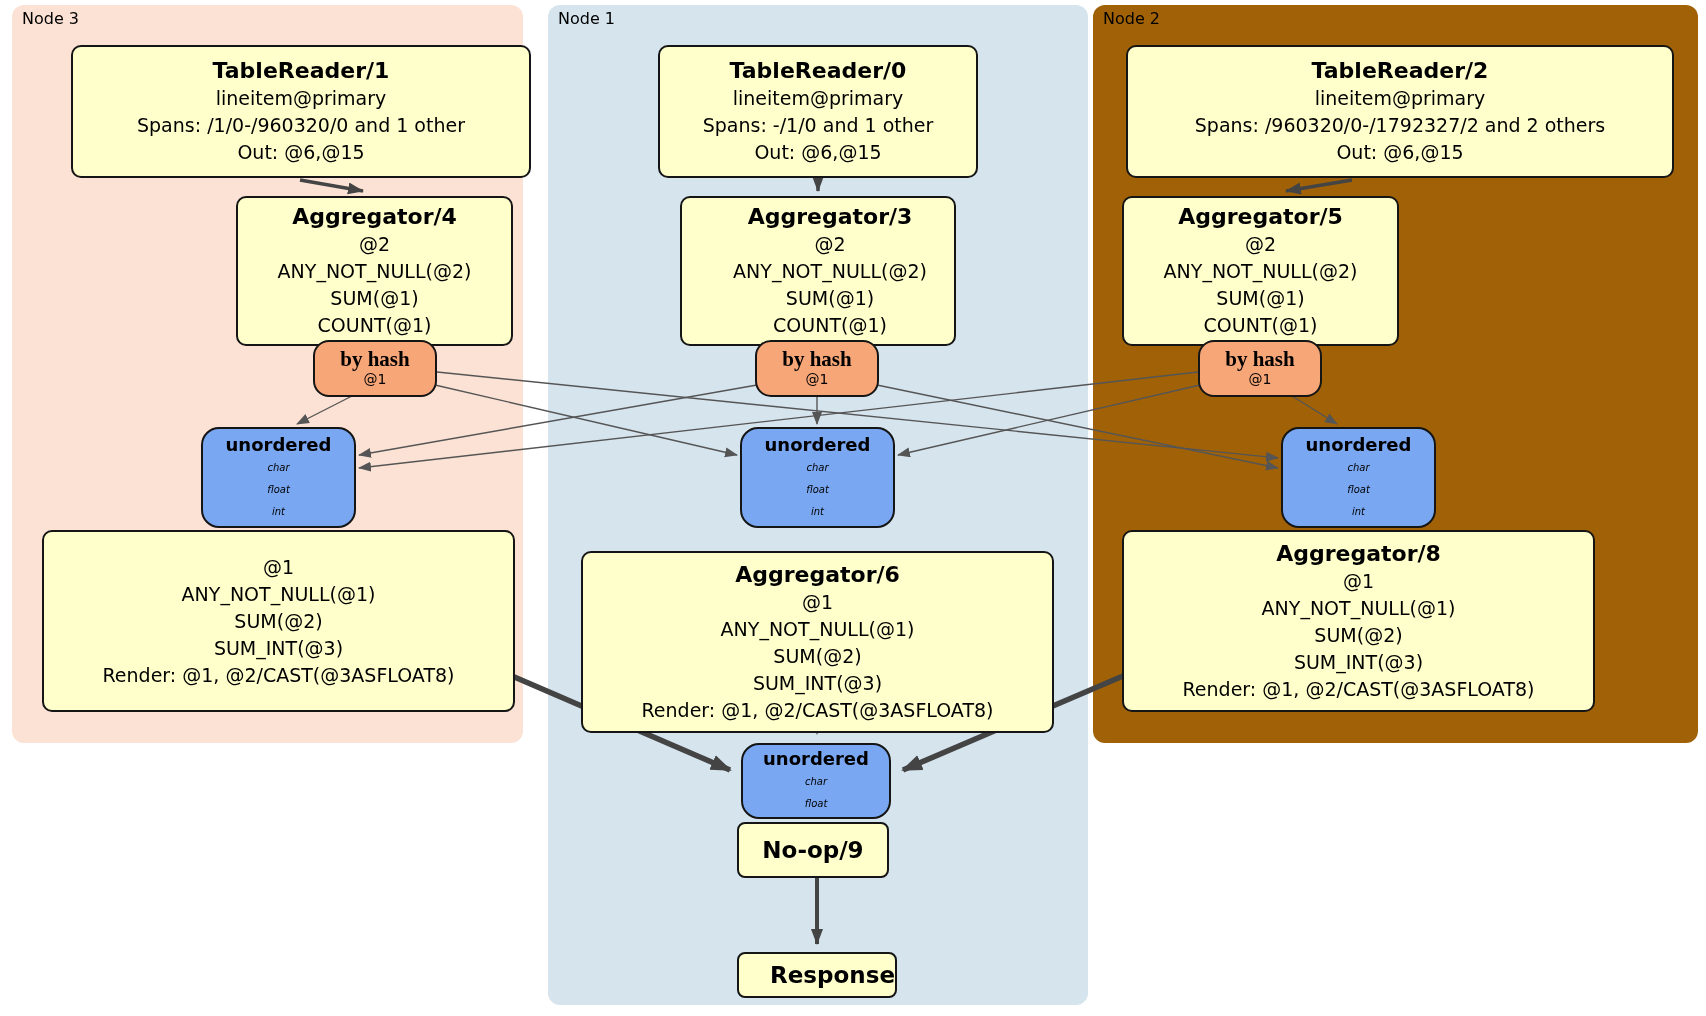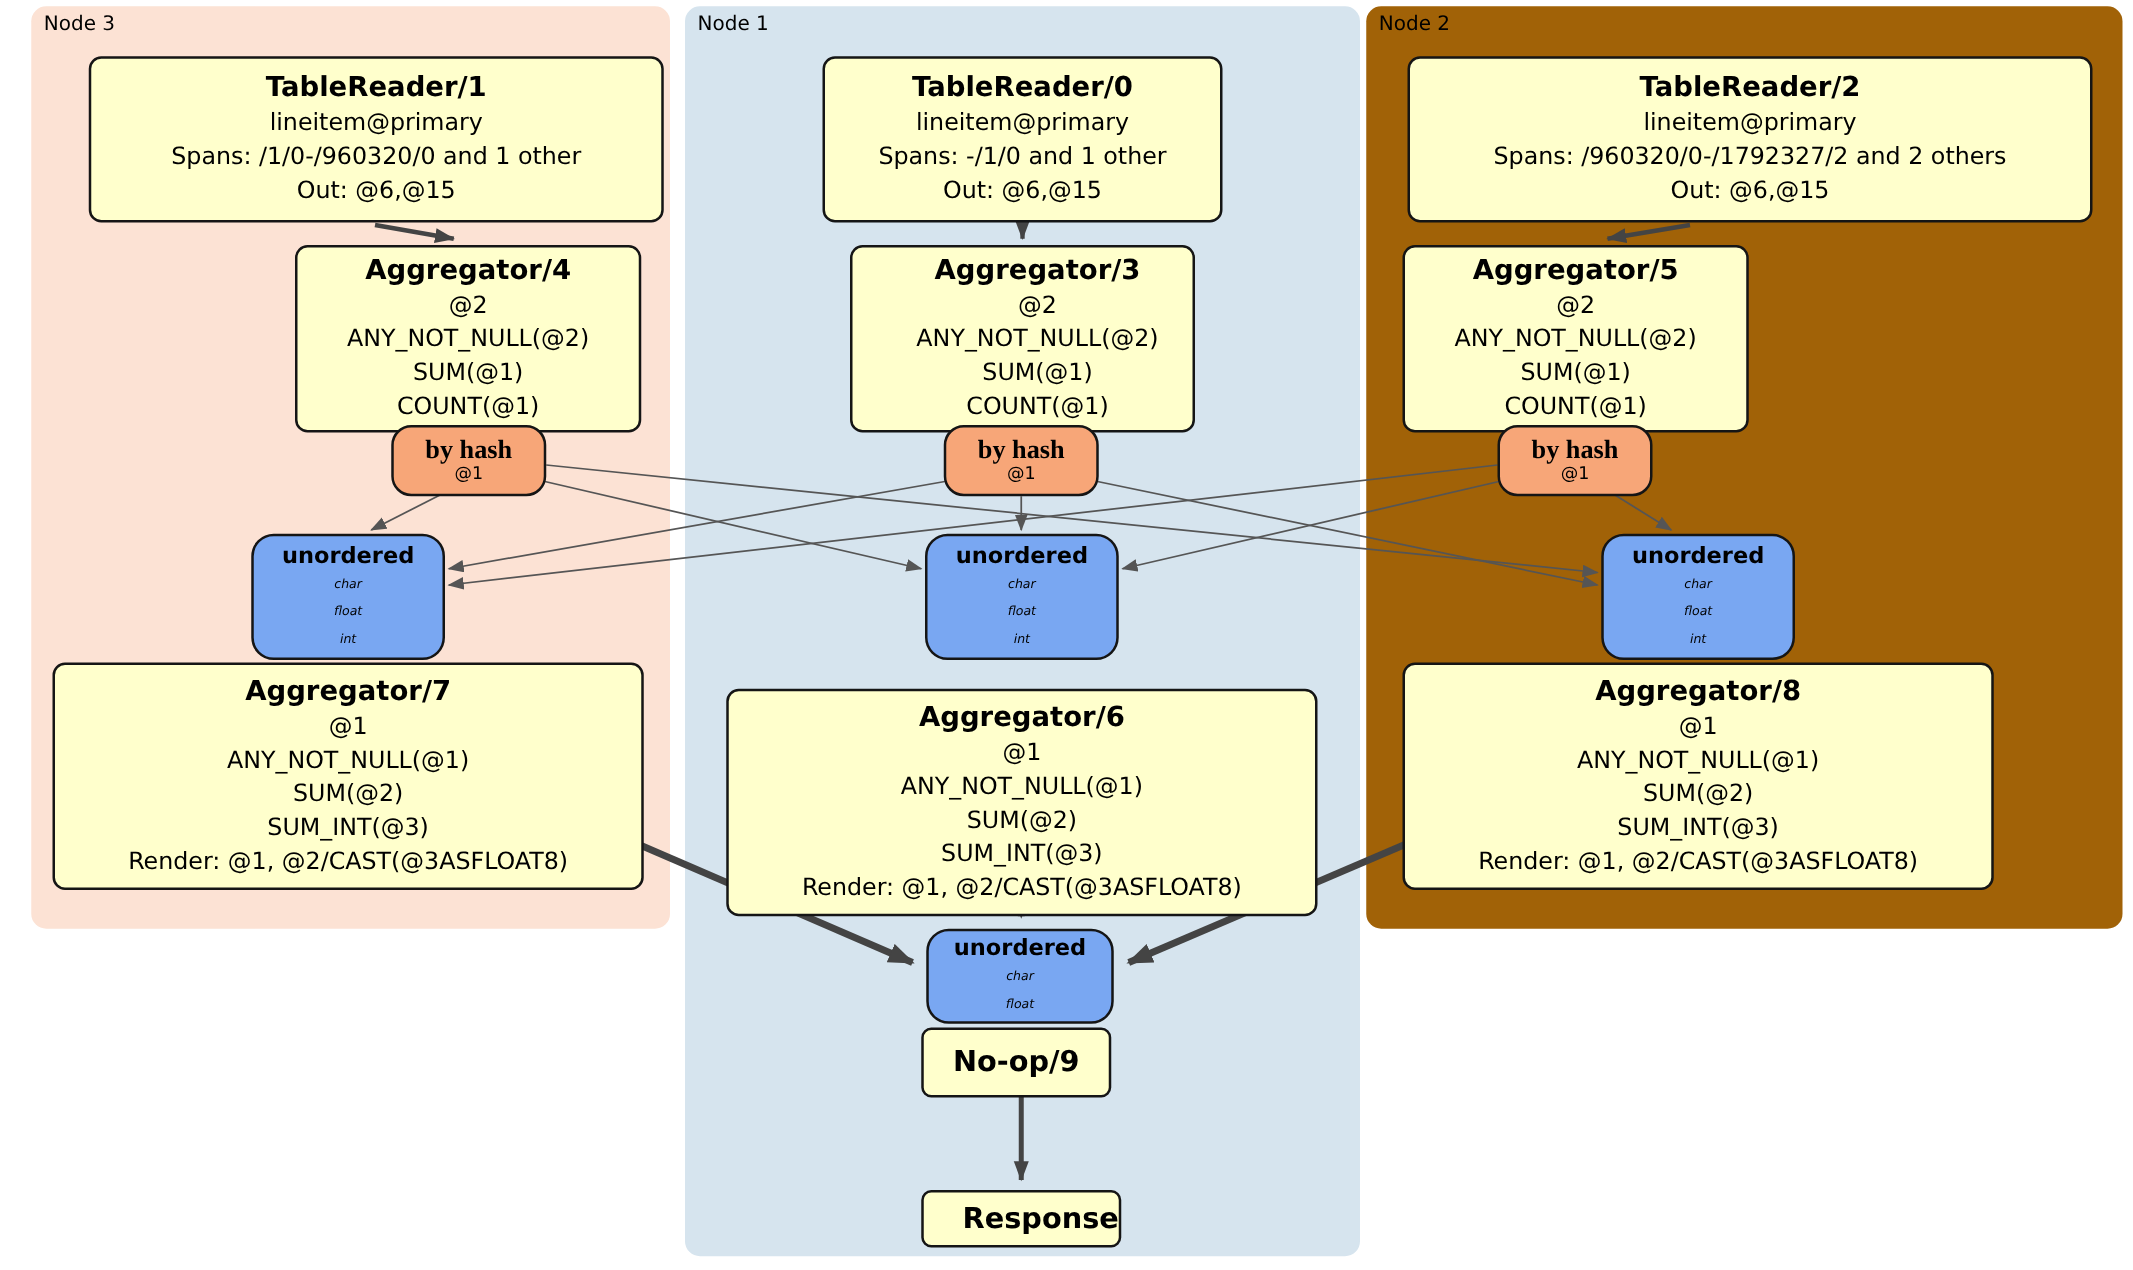--- a/index.html
+++ b/index.html
@@ -30,21 +30,21 @@
   .thin{stroke:#555;stroke-width:1.4;}
   .med{stroke:#444;stroke-width:3.5;}
   .thick{stroke:#444;stroke-width:5.5;}
   .med2{stroke:#444;stroke-width:4;}
 </style>
 </head>
 <body>
 
 <div class="canvas">
 
-  <div class="region" style="left:25px;top:5px;width:511px;height:738px;background:#fce2d4;">
+  <div class="region" style="left:12px;top:5px;width:511px;height:738px;background:#fce2d4;">
     <div class="region-label">Node 3</div>
   </div>
   <div class="region" style="left:548px;top:5px;width:540px;height:1000px;background:#d6e4ee;">
     <div class="region-label">Node 1</div>
   </div>
   <div class="region" style="left:1093px;top:5px;width:605px;height:738px;background:#a16207;">
     <div class="region-label">Node 2</div>
   </div>
 
   <svg class="edges" width="1706" height="1016">
@@ -98,21 +98,20 @@
     <div class="btitle">by hash</div>
     <div class="bline">@1</div>
   </div>
   <div class="box sbox" style="left:201px;top:427px;width:155px;height:101px;">
     <div class="btitle">unordered</div>
     <div class="bline">char</div>
     <div class="bline">float</div>
     <div class="bline">int</div>
   </div>
   <div class="box ybox" style="left:42px;top:530px;width:473px;height:182px;">
-    <div class="btitle">Aggregator/7</div>
     <div class="bline">@1</div>
     <div class="bline">ANY_NOT_NULL(@1)</div>
     <div class="bline">SUM(@2)</div>
     <div class="bline">SUM_INT(@3)</div>
     <div class="bline">Render: @1, @2/CAST(@3ASFLOAT8)</div>
   </div>
 
   <div class="box ybox" style="left:658px;top:45px;width:320px;height:133px;">
     <div class="btitle">TableReader/0</div>
     <div class="bline">lineitem@primary</div>

